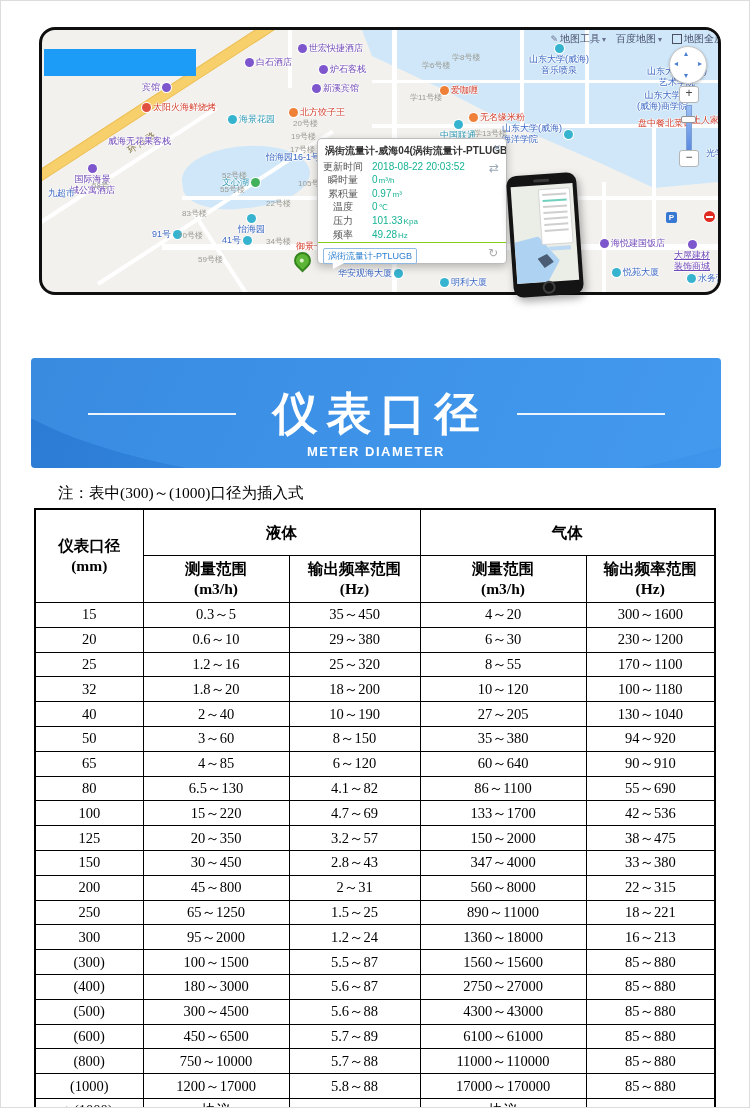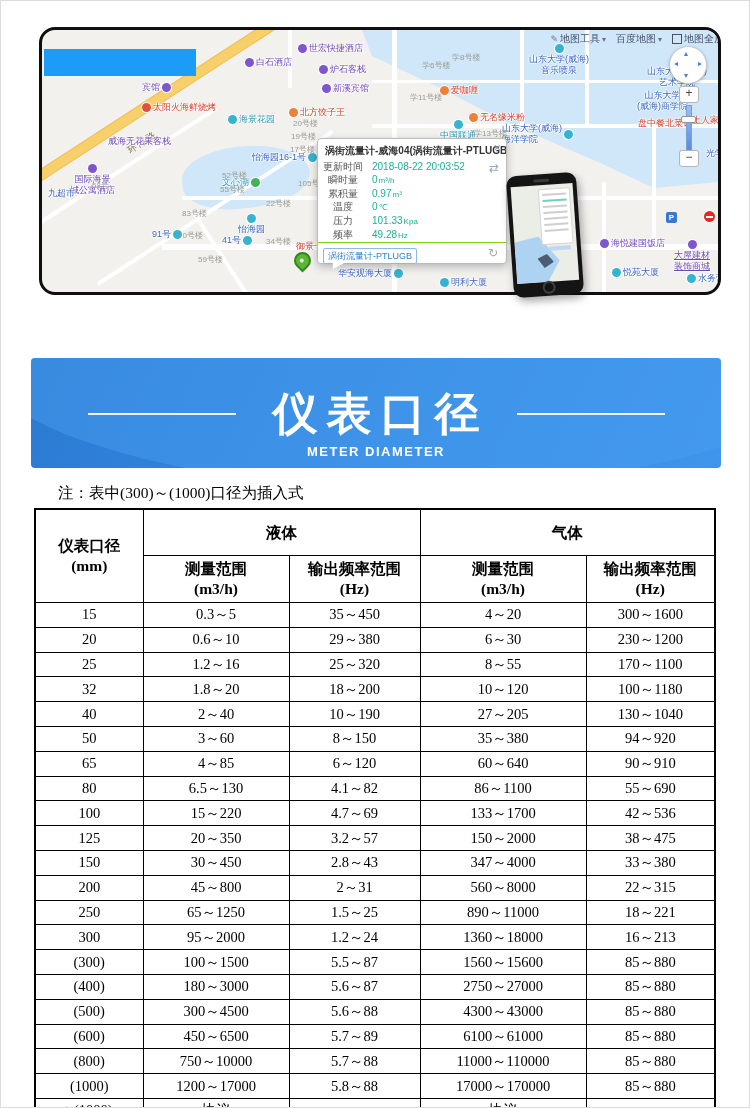--- a/index.html
+++ b/index.html
@@ -136,21 +136,21 @@
           <span class="ptxt">白石酒店</span>
         </div>
         <div class="poi pu" style="left: 256px; top: 13px;">
           <span class="dot pu"></span>
           <span class="ptxt">世宏快捷酒店</span>
         </div>
         <div class="poi pu" style="left: 277px; top: 34px;">
           <span class="dot pu"></span>
           <span class="ptxt">炉石客栈</span>
         </div>
-        <div class="poi pu" style="left: 280px; top: 53px; text-align: center;">
+        <div class="poi pu" style="left: 270px; top: 53px; text-align: center;">
           <span class="dot pu"></span>
           <span class="ptxt">新溪宾馆</span>
         </div>
         <div class="poi te" style="left: 186px; top: 47px; margin-top: 37px;">
           <span class="dot te"></span>
           <span class="ptxt">海景花园</span>
         </div>
         <div class="poi pu" style="left: 100px; top: 52px;">
           <span class="ptxt">宾馆</span>
           <span class="dot pu"></span>
@@ -208,21 +208,21 @@
           <span class="ptxt">水务营业厅</span>
         </div>
         <div class="poi bl" style="left: 398px; top: 247px;">
           <span class="dot te"></span>
           <span class="ptxt">明利大厦</span>
         </div>
         <div class="poi bl" style="left: 296px; top: 238px;">
           <span class="ptxt">华安观海大厦</span>
           <span class="dot te"></span>
         </div>
-        <div class="poi bl" style="left: 210px; top: 122px;">
+        <div class="poi bl" style="left: 224px; top: 122px;">
           <span class="ptxt">怡海园16-1号</span>
           <span class="dot te"></span>
         </div>
         <div class="poi bl stack" style="left: 196px; top: 184px;"><span class="dot te"></span><span class="ptxt">怡海园</span></div>
         <div class="poi bl" style="left: 110px; top: 199px;">
           <span class="ptxt">91号</span>
           <span class="dot te"></span>
         </div>
         <div class="poi bl" style="left: 180px; top: 205px;">
           <span class="ptxt">41号</span>

